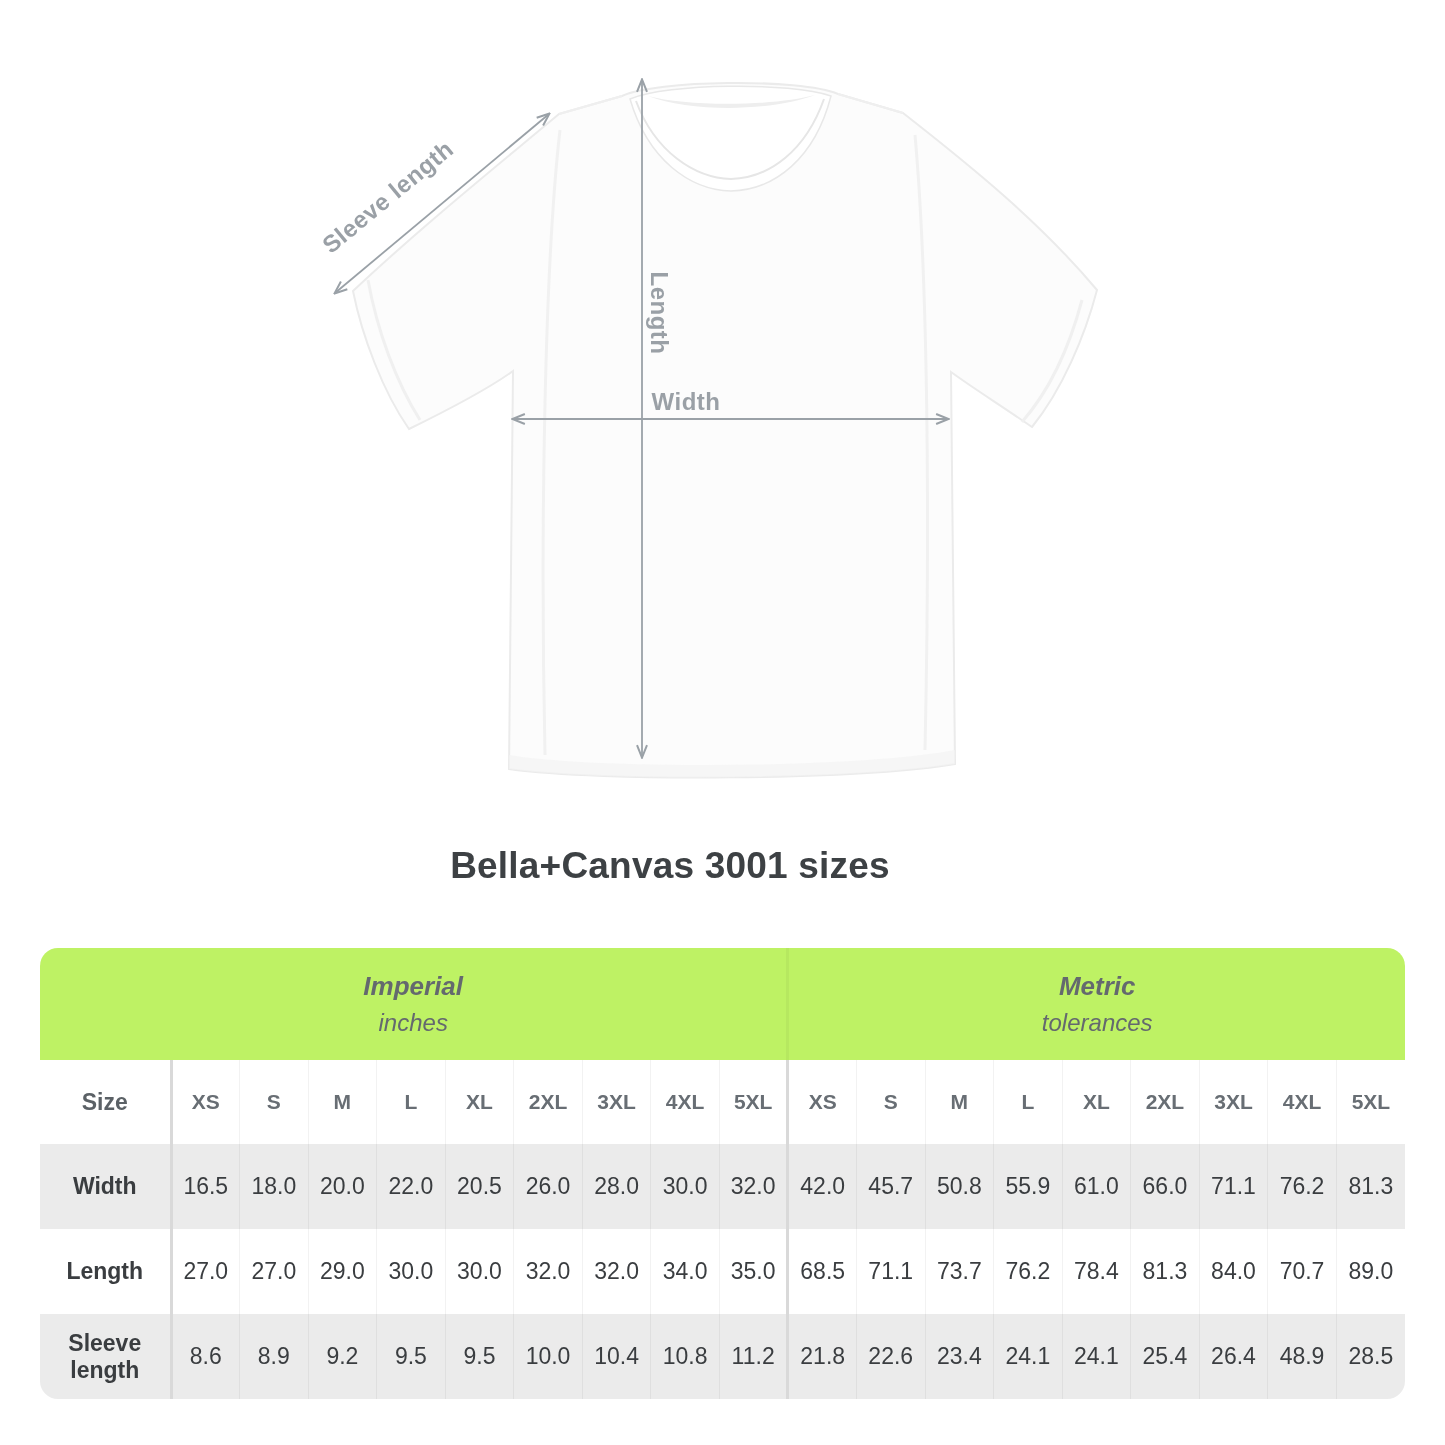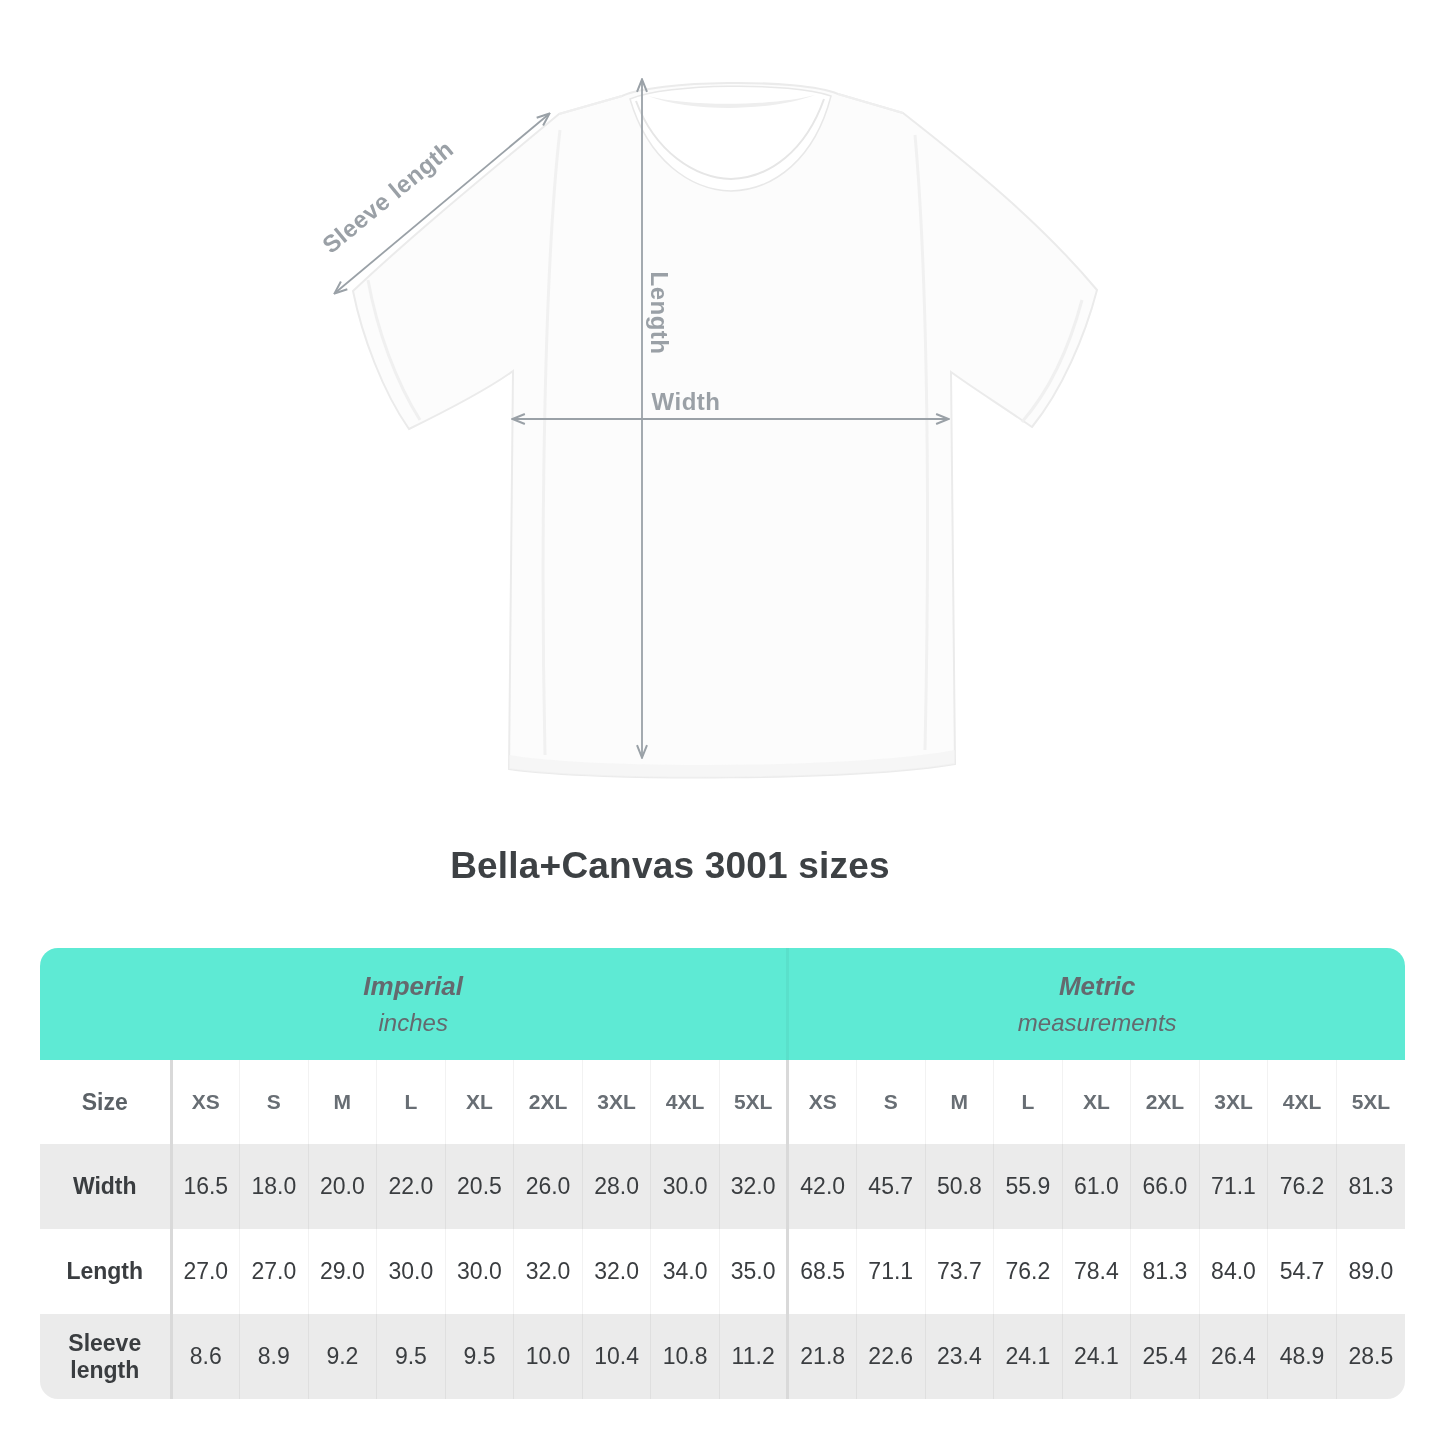--- a/index.html
+++ b/index.html
@@ -26,21 +26,21 @@
     margin:11px 0 0 0; font-size:21px; font-style:italic; color:#66696d;
   }
   
   .table-wrap {
     position:absolute; left:40px; top:948px; width:1365px;
     border-radius:18px; overflow:hidden;
   }
   table { width:100%; border-collapse:collapse; table-layout:fixed; }
   col.c-size { width:131px; }
   td { text-align:center; vertical-align:middle; padding:0; }
-  .unit-row td { background:#5eead4; height:112px; }
+  .unit-row td { background:#bef264; height:112px; }
   .unit-label { font-size:26px; font-weight:bold; font-style:italic; color:#64696e; }
   .unit-sub   { font-size:24px; font-style:italic; color:#64696e; margin-top:7px; }
   .metric-sep { border-left:3px solid rgba(0,0,0,0.04); }
   .head-row td { height:84px; font-size:21px; font-weight:bold; color:#686e74; background:#ffffff; }
   .head-row td.size-col { font-size:23px; color:#5b6166; }
   .data-row td { height:85px; font-size:23px; color:#3a3d40; background:#ffffff; }
   .data-row.r-gray td { background:#ebebeb; }
   .row-label { font-weight:bold; color:#5b6166; font-size:22px; }
   .v  { border-left:1px solid rgba(0,0,0,0.05); }
   .vs { border-left:3px solid #d9d9d9; }
@@ -122,21 +122,21 @@
           <col>
       </colgroup>
       <tbody>
       <tr class="unit-row">
         <td colspan="10">
           <div class="unit-label">Imperial</div>
           <div class="unit-sub">inches</div>
         </td>
         <td colspan="9" class="metric-sep">
           <div class="unit-label">Metric</div>
-          <div class="unit-sub">measurements</div>
+          <div class="unit-sub">tolerances</div>
         </td>
       </tr>
       <tr class="head-row">
         <td class="size-col">Size</td>
         <td class="vs">XS</td>
         <td class="v">S</td>
         <td class="v">M</td>
         <td class="v">L</td>
         <td class="v">XL</td>
         <td class="v">2XL</td>
@@ -185,21 +185,21 @@
         <td class="v">32.0</td>
         <td class="v">34.0</td>
         <td class="v">35.0</td>
         <td class="vs">68.5</td>
         <td class="v">71.1</td>
         <td class="v">73.7</td>
         <td class="v">76.2</td>
         <td class="v">78.4</td>
         <td class="v">81.3</td>
         <td class="v">84.0</td>
-        <td class="v">54.7</td>
+        <td class="v">70.7</td>
         <td class="v">89.0</td>
       </tr>
       <tr class="data-row r-gray">
         <td class="size-col row-label">Sleeve length</td>
         <td class="vs">8.6</td>
         <td class="v">8.9</td>
         <td class="v">9.2</td>
         <td class="v">9.5</td>
         <td class="v">9.5</td>
         <td class="v">10.0</td>

